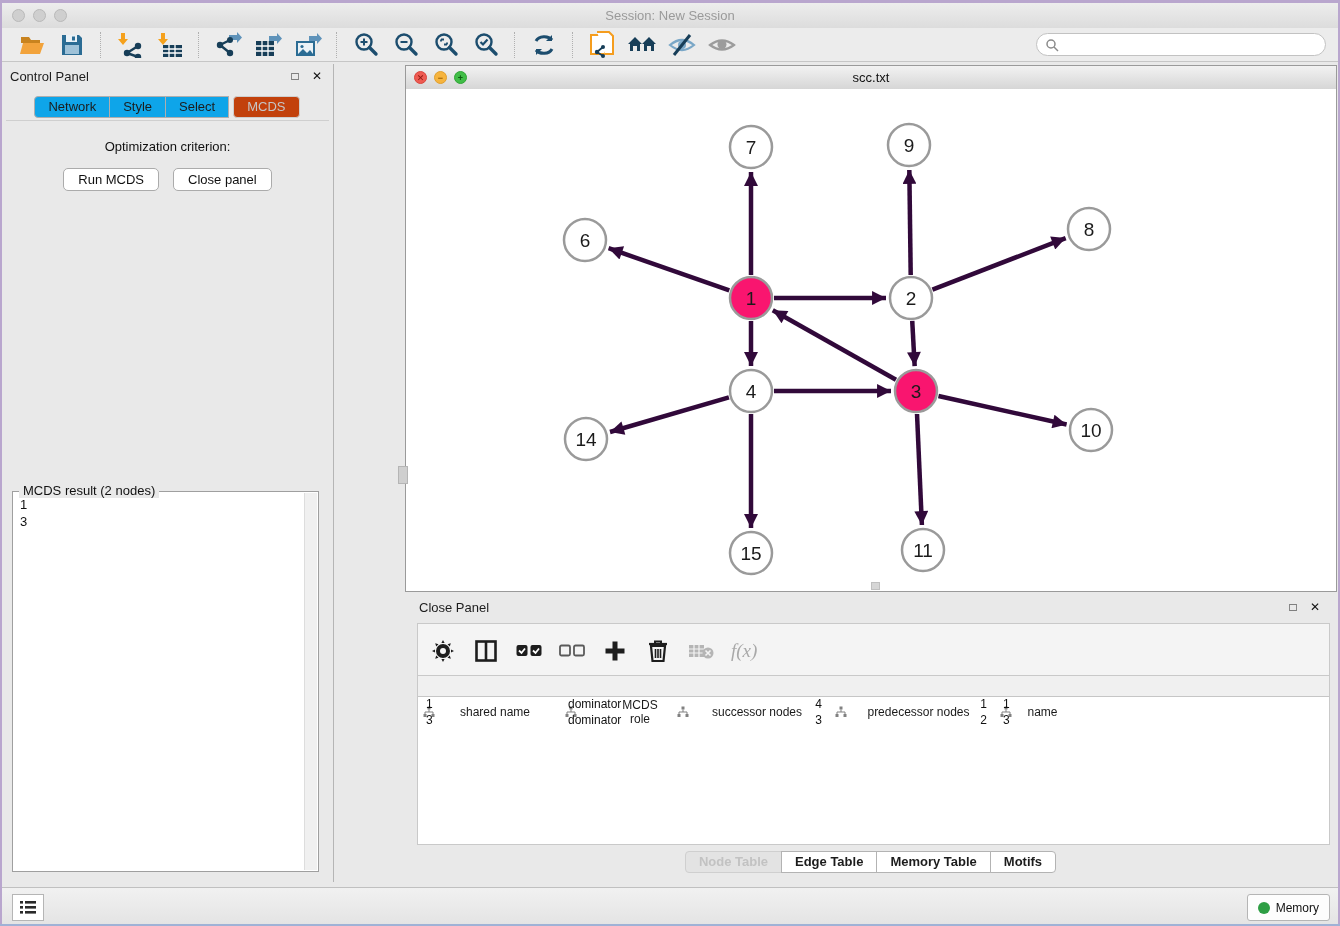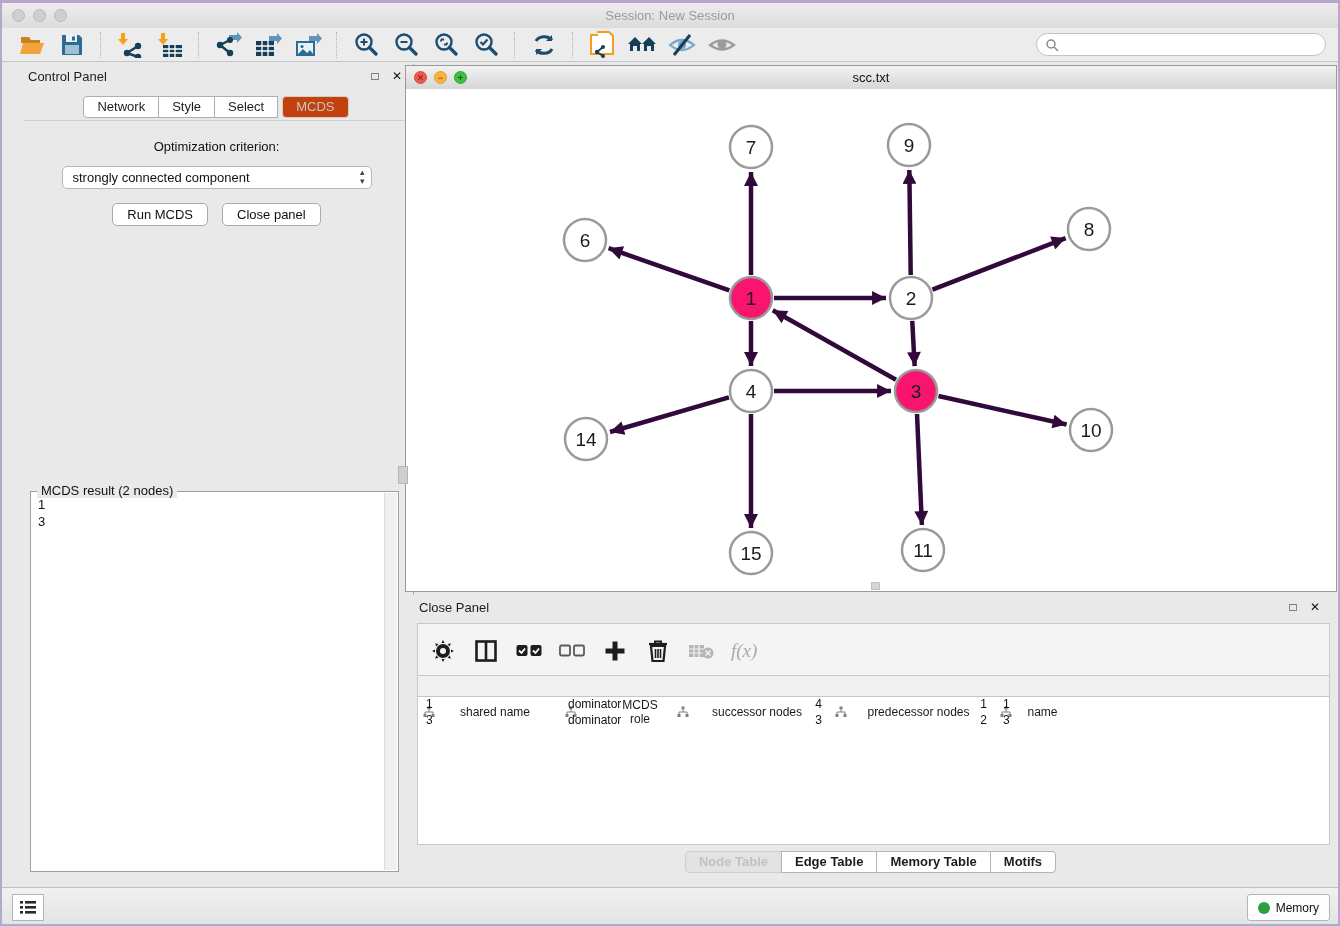--- a/index.html
+++ b/index.html
@@ -21,27 +21,27 @@
   
   .toolbar{position:absolute;left:2px;top:28px;right:2px;height:34px;background:#ececec;
     border-bottom:1px solid #c6c6c6;display:flex;align-items:center;padding-left:10px;box-sizing:border-box;}
   .tbicon{width:34px;height:28px;display:flex;align-items:center;justify-content:center;margin:0 3px;}
   .tbsep{width:1px;height:26px;border-left:1px dotted #b0b0b0;margin:0 8px;}
   .searchbox{position:absolute;right:12px;top:5px;width:290px;height:23px;background:#fff;border:1px solid #c2c2c2;
     border-radius:12px;display:flex;align-items:center;padding-left:8px;box-sizing:border-box;}
   .searchbox input{border:none;outline:none;flex:1;font-size:12px;background:transparent;margin-left:5px;}
 
   
-  .control-panel{position:absolute;left:2px;top:64px;width:394px;height:818px;background:#e9e9e9;
-    border-right:1px solid #b5b5b5;box-sizing:border-box;margin-left:18px;}
+  .control-panel{position:absolute;left:2px;top:64px;width:332px;height:818px;background:#e9e9e9;
+    border-right:1px solid #b5b5b5;box-sizing:border-box;}
   .panel-header{height:24px;display:flex;align-items:center;padding:0 8px;}
   .panel-header .ph-title{font-size:13px;color:#1d1d1d;flex:1;}
   .ph-btn{width:16px;height:16px;display:flex;align-items:center;justify-content:center;margin-left:6px;color:#111;font-size:12px;font-weight:bold;}
   .cp-tabs{display:flex;justify-content:center;margin-top:8px;}
-  .cp-tab{background:#ffffff;border:1px solid #aeaeae;padding:2px 13px 3px;font-size:13px;color:#1c1c1c;margin-left:-1px;}
+  .cp-tab{background:#0ea5e9;border:1px solid #aeaeae;padding:2px 13px 3px;font-size:13px;color:#1c1c1c;margin-left:-1px;}
   .cp-tab:first-child{border-radius:4px 0 0 4px;}
   .cp-tab.active{color:#c6c6c6;background:#c2410c;border-color:#cfcfcf;border-radius:4px;margin-left:4px;}
   .cp-body{position:absolute;left:4px;right:4px;top:56px;bottom:6px;border-top:1px solid #cfcfcf;background:#e9e9e9;}
   .opt-label{margin-top:18px;text-align:center;font-size:13px;color:#111;}
   .dropdown{position:relative;margin:12px auto 0;width:310px;height:23px;background:#fff;border:1px solid #b7b7b7;
     border-radius:5px;display:flex;align-items:center;padding-left:10px;box-sizing:border-box;font-size:13px;color:#111;}
   .dropdown .stepper{position:absolute;right:6px;top:1px;display:flex;flex-direction:column;line-height:9px;font-size:9px;color:#444;}
   .btn-row{display:flex;justify-content:center;gap:14px;margin-top:14px;}
   .push-btn{background:#fff;border:1px solid #ababab;border-radius:5px;font-size:13px;color:#111;padding:3px 14px;}
   .result-box{position:absolute;left:6px;right:10px;top:370px;bottom:4px;border:1px solid #9f9f9f;background:#fff;}
@@ -255,27 +255,20 @@
       <span class="ph-btn">✕</span>
     </div>
     <div class="cp-tabs">
         <div class="cp-tab">Network</div>
         <div class="cp-tab">Style</div>
         <div class="cp-tab">Select</div>
         <div class="cp-tab active">MCDS</div>
       </div>
     <div class="cp-body">
       <div class="opt-label">Optimization criterion:</div>
-      <div class="dropdown">
-        <span>strongly connected component</span>
-        <span class="stepper">
-            <span>▴</span>
-            <span>▾</span>
-          </span>
-      </div>
       <div class="btn-row">
         <button class="push-btn">Run MCDS</button>
         <button class="push-btn">Close panel</button>
       </div>
       <div class="result-box">
         <span class="result-legend">MCDS result (2 nodes)</span>
         <div class="result-list">
             <div>1</div>
             <div>3</div>
           </div>

